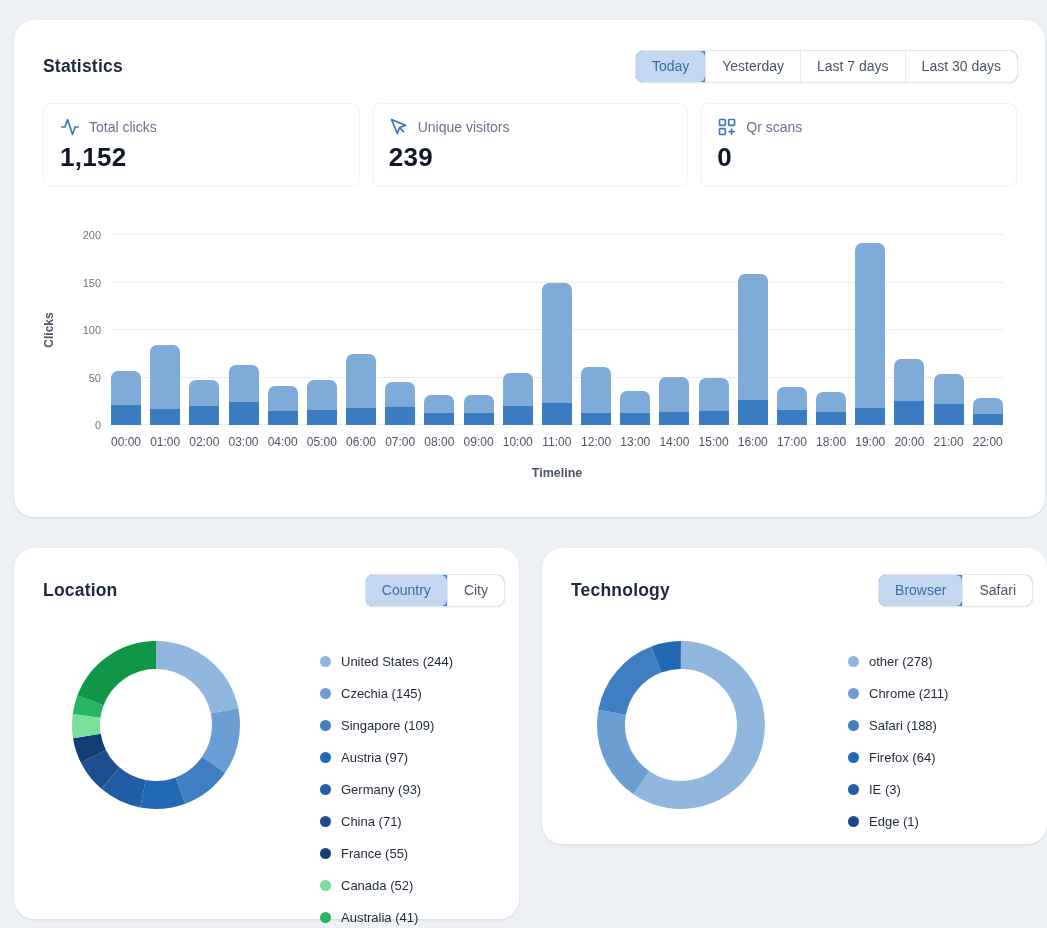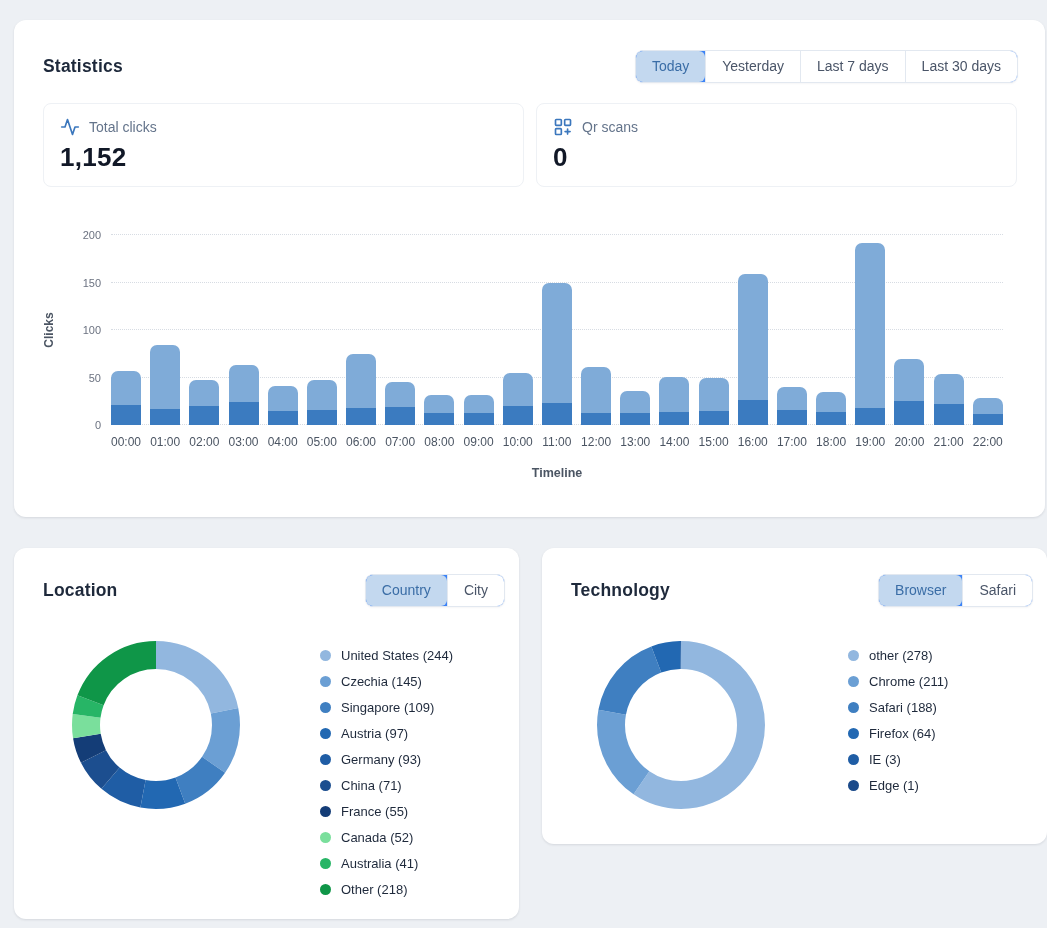--- a/index.html
+++ b/index.html
@@ -4,21 +4,21 @@
 <style>
   * { box-sizing: border-box; }
   html,body { margin:0; padding:0; }
   body {
     width:1047px; height:928px; position:relative; overflow:hidden;
     background:#edf0f4;
     font-family:"Liberation Sans", sans-serif;
     color:#1e293b;
   }
   .card {
-    position:absolute; background:#ffffff; border-radius:12px;
+    position:absolute; background:#ffffff; border-radius:20px;
     box-shadow:0 1px 3px rgba(16,24,40,.07), 0 1px 2px rgba(16,24,40,.04);
   }
   .stats-card { left:14px; top:20px; width:1031px; height:497px; }
   .location-card { left:14px; top:548px; width:505px; height:371px; }
   .technology-card { left:542px; top:548px; width:505px; height:296px; }
 
   .card-header {
     display:flex; justify-content:space-between; align-items:center;
     padding:30px 27px 0 29px;
   }
@@ -87,21 +87,21 @@
   }
 
   .donut { position:absolute; }
   .location-card .donut { left:58px; top:93px; }
   .technology-card .donut { left:55px; top:93px; }
 
   .legend {
     position:absolute; left:306px; top:94px;
     list-style:none; margin:0; padding:0;
   }
-  .legend li { display:flex; align-items:center; gap:10px; height:26px; }
+  .legend li { display:flex; align-items:center; gap:10px; height:26px;margin-top:6px; }
   .legend .dot { width:11px; height:11px; border-radius:50%; flex:0 0 auto; }
   .legend .txt { font-size:13px; color:#1e293b; }
 </style>
 </head>
 <body>
 
 <div class="card stats-card">
   <div class="card-header">
     <h2 class="card-title">Statistics</h2>
     <div class="tabgroup">
@@ -114,20 +114,30 @@
 
   <div class="stats-row">
     <div class="stat-box">
       <div class="stat-top">
         <svg viewBox="0 0 24 24" fill="none" stroke="#3b77bd" stroke-width="2" stroke-linecap="round" stroke-linejoin="round">
             <path d="M22 12h-4l-3 9L9 3l-3 9H2"></path>
           </svg>
         <span class="stat-label">Total clicks</span>
       </div>
       <div class="stat-value">1,152</div>
+    </div>
+    <div class="stat-box">
+      <div class="stat-top">
+        <svg viewBox="0 0 24 24" fill="none" stroke="#3b77bd" stroke-width="2" stroke-linecap="round" stroke-linejoin="round">
+            <path d="M3 3l7.07 16.97 2.51-7.39 7.39-2.51L3 3z"></path>
+            <path d="M13 13l4.5 4.5"></path>
+          </svg>
+        <span class="stat-label">Unique visitors</span>
+      </div>
+      <div class="stat-value">239</div>
     </div>
     <div class="stat-box">
       <div class="stat-top">
         <svg viewBox="0 0 24 24" fill="none" stroke="#3b77bd" stroke-width="2" stroke-linecap="round" stroke-linejoin="round">
             <rect x="3" y="3" width="7" height="7" rx="1"></rect>
             <rect x="14" y="3" width="7" height="7" rx="1"></rect>
             <rect x="3" y="14" width="7" height="7" rx="1"></rect>
             <path d="M17.5 14.5v6"></path>
             <path d="M14.5 17.5h6"></path>
           </svg>

